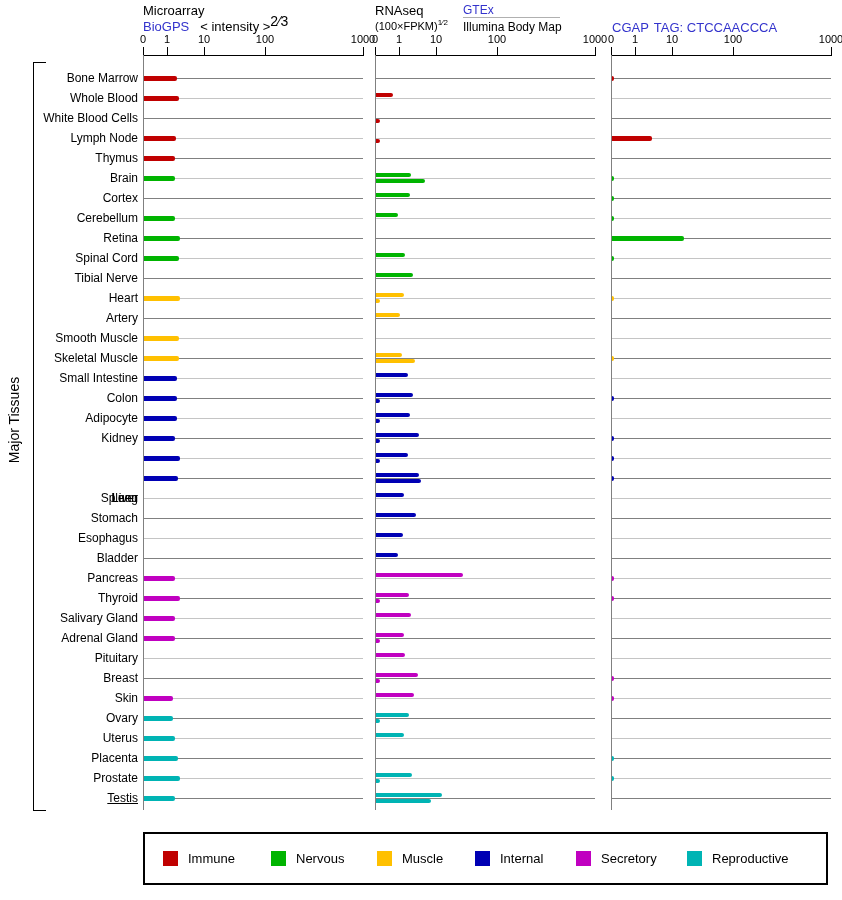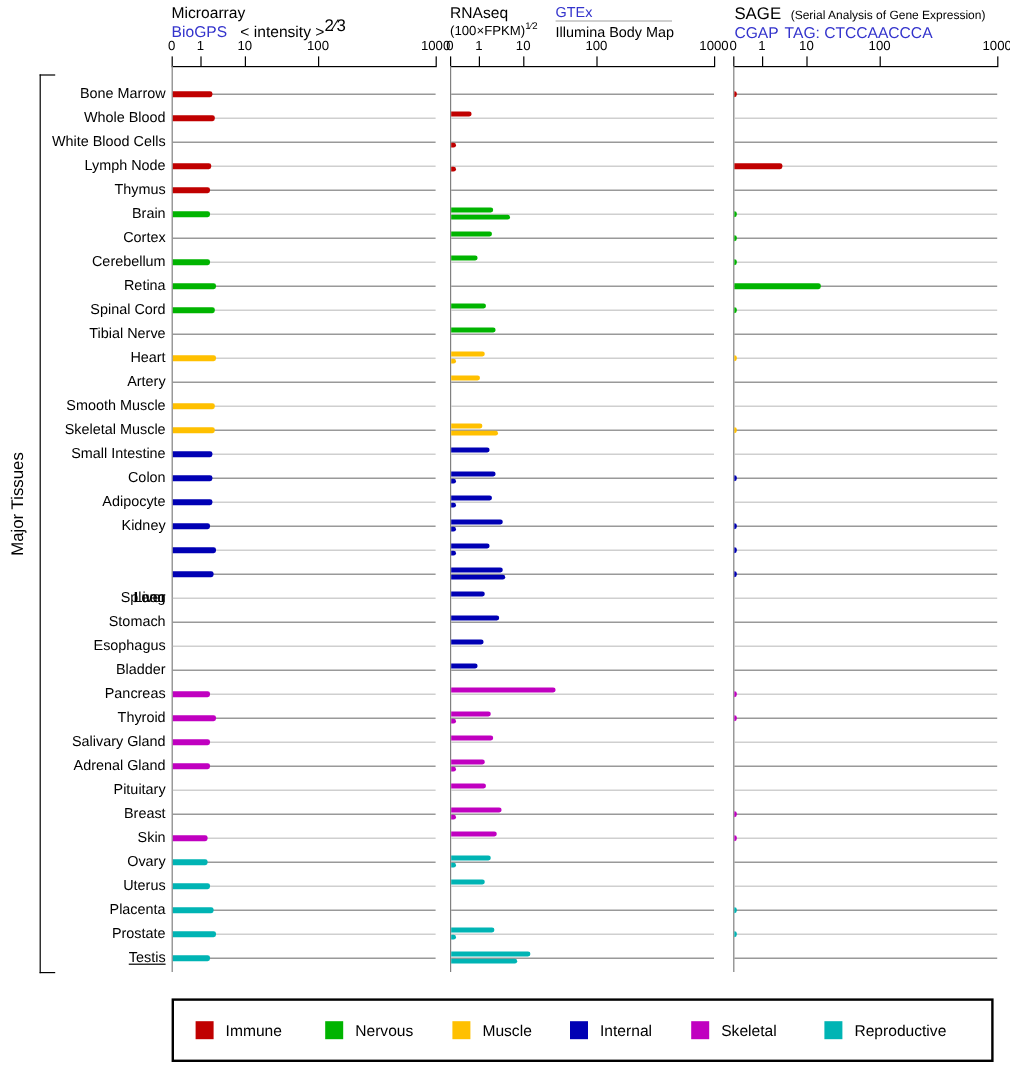--- a/index.html
+++ b/index.html
@@ -42,23 +42,20 @@
   <div class="abs panel-title" style="left:375px;top:3px;">RNAseq</div>
   <div class="abs unit" style="left:375px;top:20px;">
     <span>(100×FPKM)</span><sup class="sup" style="font-size:8px;">1⁄2</sup>
   </div>
   <div class="abs" style="left:463px;top:3px;font-size:12px;">
     <span class="link">GTEx</span>
   </div>
   <div class="gtex-underline" style="left:463px;top:17px;width:97px;"></div>
   <div class="abs" style="left:463px;top:20px;font-size:12px;">Illumina Body Map</div>
 
-  <div class="abs" style="left:612px;top:3px;">
-    <span class="panel-title" style="font-size:14px;">SAGE</span><span style="display:inline-block;width:8px;"></span><span class="small-note" style="color:#000;">(Serial Analysis of Gene Expression)</span>
-  </div>
   <div class="abs" style="left:612px;top:20px;font-size:13px;">
     <span class="link">CGAP</span><span style="display:inline-block;width:5px;"></span><span class="link">TAG: CTCCAACCCA</span>
   </div>
 
   <div class="side-label">Major Tissues</div>
   <div class="bracket" style="left:33px;top:62px;width:1px;height:749px;"></div>
   <div class="bracket" style="left:33px;top:62px;width:13px;height:1px;"></div>
   <div class="bracket" style="left:33px;top:810px;width:13px;height:1px;"></div>
 
   <div id="plot">
@@ -352,20 +349,20 @@
       <div class="legend-item" style="left: 232px;">
         <div class="legend-swatch" style="background: rgb(255, 192, 0);"></div>
         <div class="legend-label">Muscle</div>
       </div>
       <div class="legend-item" style="left: 330px;">
         <div class="legend-swatch" style="background: rgb(0, 0, 180);"></div>
         <div class="legend-label">Internal</div>
       </div>
       <div class="legend-item" style="left: 431px;">
         <div class="legend-swatch" style="background: rgb(192, 0, 192);"></div>
-        <div class="legend-label">Skeletal</div>
+        <div class="legend-label">Secretory</div>
       </div>
       <div class="legend-item" style="left: 542px;">
         <div class="legend-swatch" style="background: rgb(0, 180, 180);"></div>
         <div class="legend-label">Reproductive</div>
       </div>
     </div>
 </div>
 
 </body></html>

